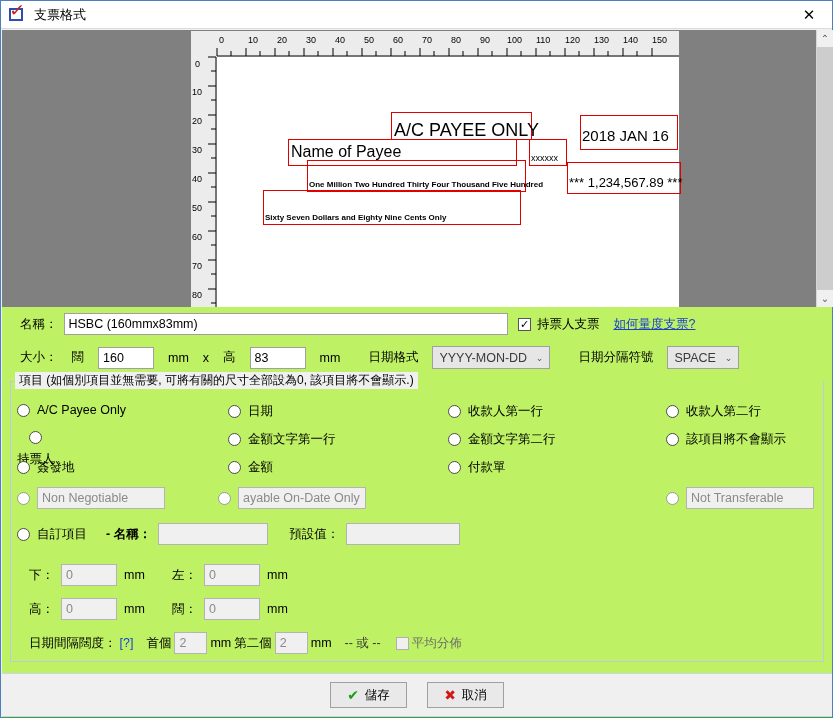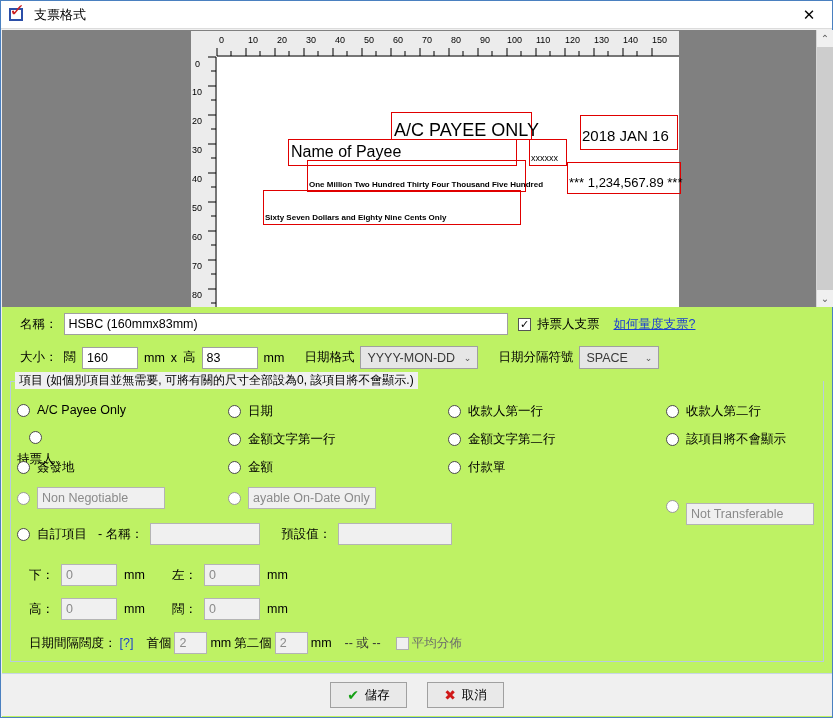--- a/index.html
+++ b/index.html
@@ -273,36 +273,36 @@
     <div class="row" style="left:18px; top:6px;">
       <span class="lbl">名稱：</span>
       <input class="txt" style="width: 444px; margin-left: 6px;" value="HSBC (160mmx83mm)">
     </div>
     <div class="row" style="left:516px; top:9px; gap:6px;">
       <span class="cb">✓</span>
       <span class="lbl">持票人支票</span>
       <span class="link" style="margin-left:8px;">如何量度支票?</span>
     </div>
 
-    <div class="row" style="left:18px; top:39px; gap:6px;align-items:center;">
+    <div class="row" style="left:18px; top:39px; gap:14px;align-items:center;">
       <span class="lbl">大小：</span>
       <span class="lbl">闊</span>
       <input class="txt" style="width: 56px;" value="160">
       <span class="lbl">mm</span>
       <span class="lbl">x</span>
       <span class="lbl">高</span>
       <input class="txt" style="width: 56px;" value="83">
       <span class="lbl">mm</span>
       <span class="lbl" style="margin-left:14px;">日期格式</span>
       <div class="sel" style="width:118px;">
         <span>YYYY-MON-DD</span>
         <span class="chev">⌄</span>
       </div>
       <span class="lbl" style="margin-left:14px;">日期分隔符號</span>
-      <div class="sel" style="width:80px;">
+      <div class="sel" style="width:72px;">
         <span>SPACE</span>
         <span class="chev">⌄</span>
       </div>
     </div>
 
     <div class="group">
       <div class="gl-left"></div>
       <div class="group-title">項目 (如個別項目並無需要, 可將有關的尺寸全部設為0, 該項目將不會顯示.)</div>
 
       <div class="radio-item" style="left:6px; top:22px;">
@@ -349,33 +349,33 @@
       </div>
       <div class="radio-item" style="left:437px; top:78px;">
         <span class="rb"></span>
         <span class="rl">付款單</span>
       </div>
 
       <div class="radio-item" style="left:6px; top:106px;">
         <span class="rb dim"></span>
         <input class="txt dis" style="width: 128px;" placeholder="Non Negotiable">
       </div>
-      <div class="radio-item" style="left:217px; top:106px;">
+      <div class="radio-item" style="left:207px; top:106px;">
         <span class="rb dim"></span>
         <input class="txt dis" style="width: 128px;" placeholder="ayable On-Date Only">
       </div>
       <div class="radio-item" style="left:655px; top:106px;">
         <span class="rb dim"></span>
-        <input class="txt dis" style="width: 128px; margin-top: 16px;" placeholder="Not Transferable">
+        <input class="txt dis" style="width: 128px;" placeholder="Not Transferable">
       </div>
 
       <div class="radio-item" style="left:6px; top:142px;">
         <span class="rb"></span>
         <span class="rl">自訂項目</span>
-        <span class="rl" style="margin-left:4px;">- 名稱：</span>
+        <span class="rl" style="margin-left:12px;font-weight:bold;">- 名稱：</span>
         <input class="txt dis" style="width: 110px;" value="">
         <span class="rl" style="margin-left:14px;">預設值：</span>
         <input class="txt dis" style="width: 114px;" value="">
       </div>
 
       <div class="row" style="left:18px; top:183px; gap:7px;">
         <span class="lbl">下：</span>
         <input class="txt dis" style="width: 56px;" placeholder="0">
         <span class="lbl">mm</span>
       </div>

